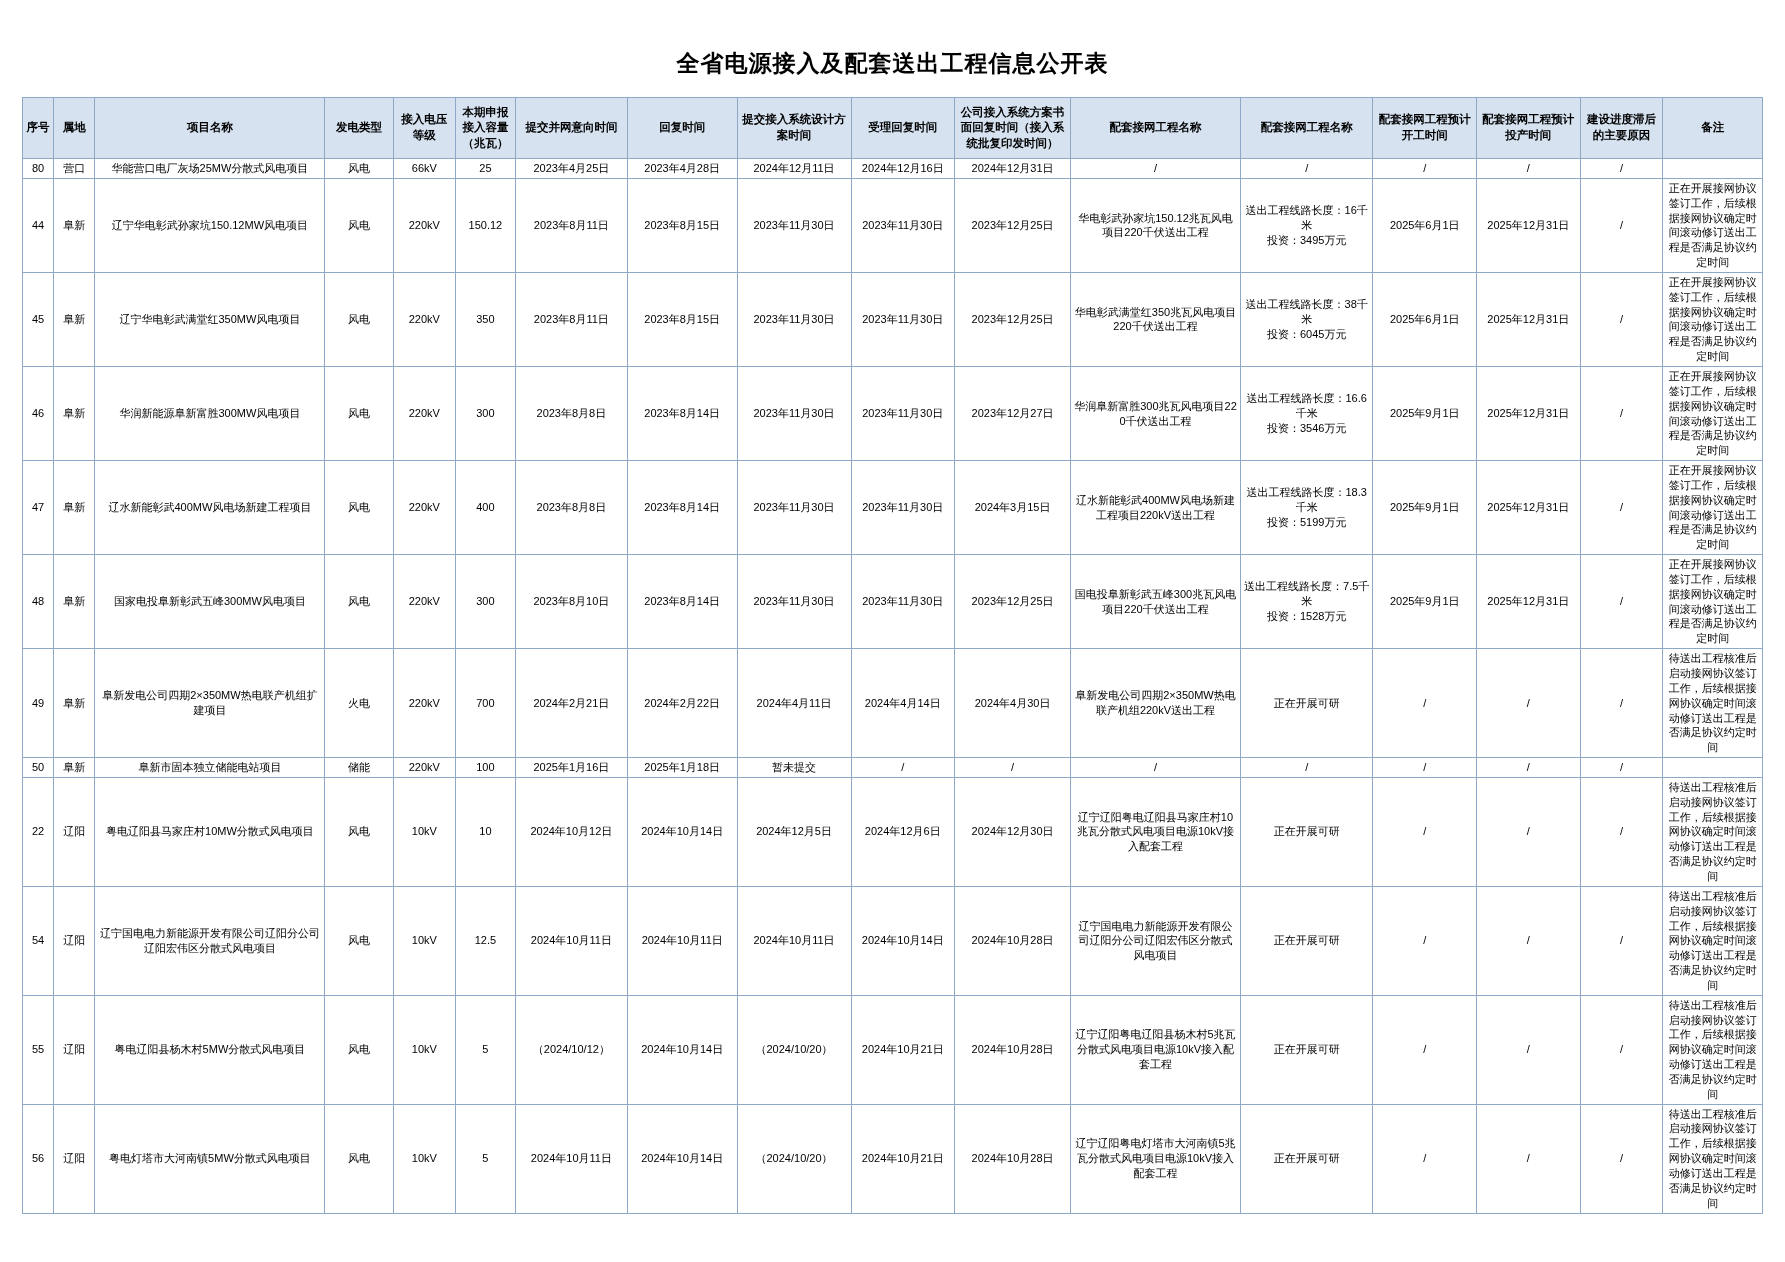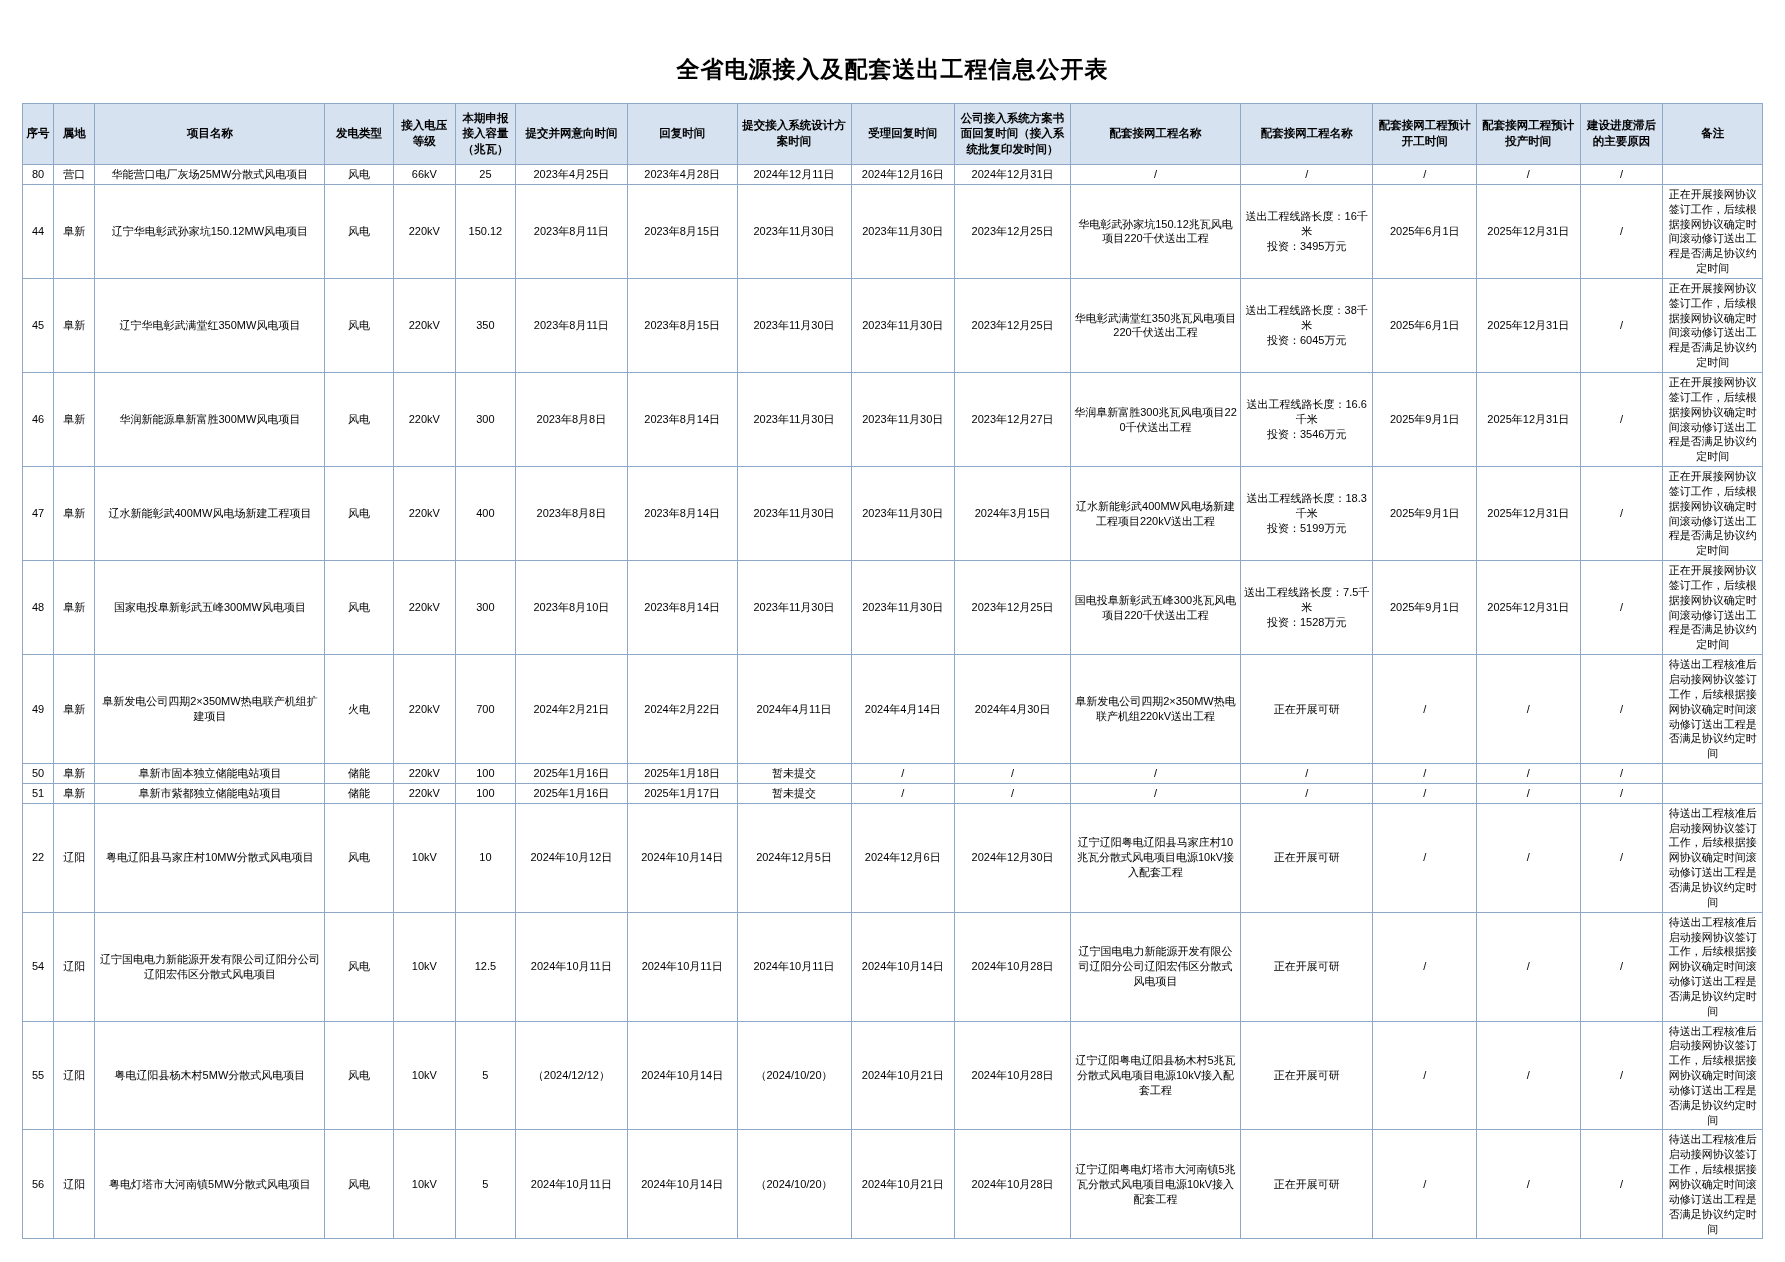--- a/index.html
+++ b/index.html
@@ -11,21 +11,21 @@
     width: 1785px;
     height: 1262px;
     font-family: "Liberation Sans", "DejaVu Sans", sans-serif;
     color: #000000;
   }
   .page {
     position: relative;
     width: 1785px;
     height: 1262px;
     box-sizing: border-box;
-    padding: 16px 22px;
+    padding: 10px 22px;
   }
   .doc-title {
     text-align: center;
     font-size: 23px;
     font-weight: bold;
     letter-spacing: 1px;
     padding: 38px 0 18px 0;
     font-family: "Liberation Serif", "DejaVu Serif", serif;
   }
   table.sheet {
@@ -274,39 +274,20 @@
           <td>/</td>
           <td>/</td>
           <td class="netname">/</td>
           <td class="scope">/</td>
           <td>/</td>
           <td>/</td>
           <td>/</td>
           <td class="remark"></td>
         </tr>
         <tr>
-          <td>51</td>
-          <td>阜新</td>
-          <td class="proj">阜新市紫都独立储能电站项目</td>
-          <td>储能</td>
-          <td>220kV</td>
-          <td>100</td>
-          <td>2025年1月16日</td>
-          <td>2025年1月17日</td>
-          <td>暂未提交</td>
-          <td>/</td>
-          <td>/</td>
-          <td class="netname">/</td>
-          <td class="scope">/</td>
-          <td>/</td>
-          <td>/</td>
-          <td>/</td>
-          <td class="remark"></td>
-        </tr>
-        <tr>
           <td>22</td>
           <td>辽阳</td>
           <td class="proj">粤电辽阳县马家庄村10MW分散式风电项目</td>
           <td>风电</td>
           <td>10kV</td>
           <td>10</td>
           <td>2024年10月12日</td>
           <td>2024年10月14日</td>
           <td>2024年12月5日</td>
           <td>2024年12月6日</td>
@@ -337,21 +318,21 @@
           <td>/</td>
           <td class="remark">待送出工程核准后启动接网协议签订工作，后续根据接网协议确定时间滚动修订送出工程是否满足协议约定时间</td>
         </tr>
         <tr>
           <td>55</td>
           <td>辽阳</td>
           <td class="proj">粤电辽阳县杨木村5MW分散式风电项目</td>
           <td>风电</td>
           <td>10kV</td>
           <td>5</td>
-          <td>（2024/12/12）</td>
+          <td>（2024/10/12）</td>
           <td>2024年10月14日</td>
           <td>（2024/10/20）</td>
           <td>2024年10月21日</td>
           <td>2024年10月28日</td>
           <td class="netname">辽宁辽阳粤电辽阳县杨木村5兆瓦分散式风电项目电源10kV接入配套工程</td>
           <td class="scope">正在开展可研</td>
           <td>/</td>
           <td>/</td>
           <td>/</td>
           <td class="remark">待送出工程核准后启动接网协议签订工作，后续根据接网协议确定时间滚动修订送出工程是否满足协议约定时间</td>

